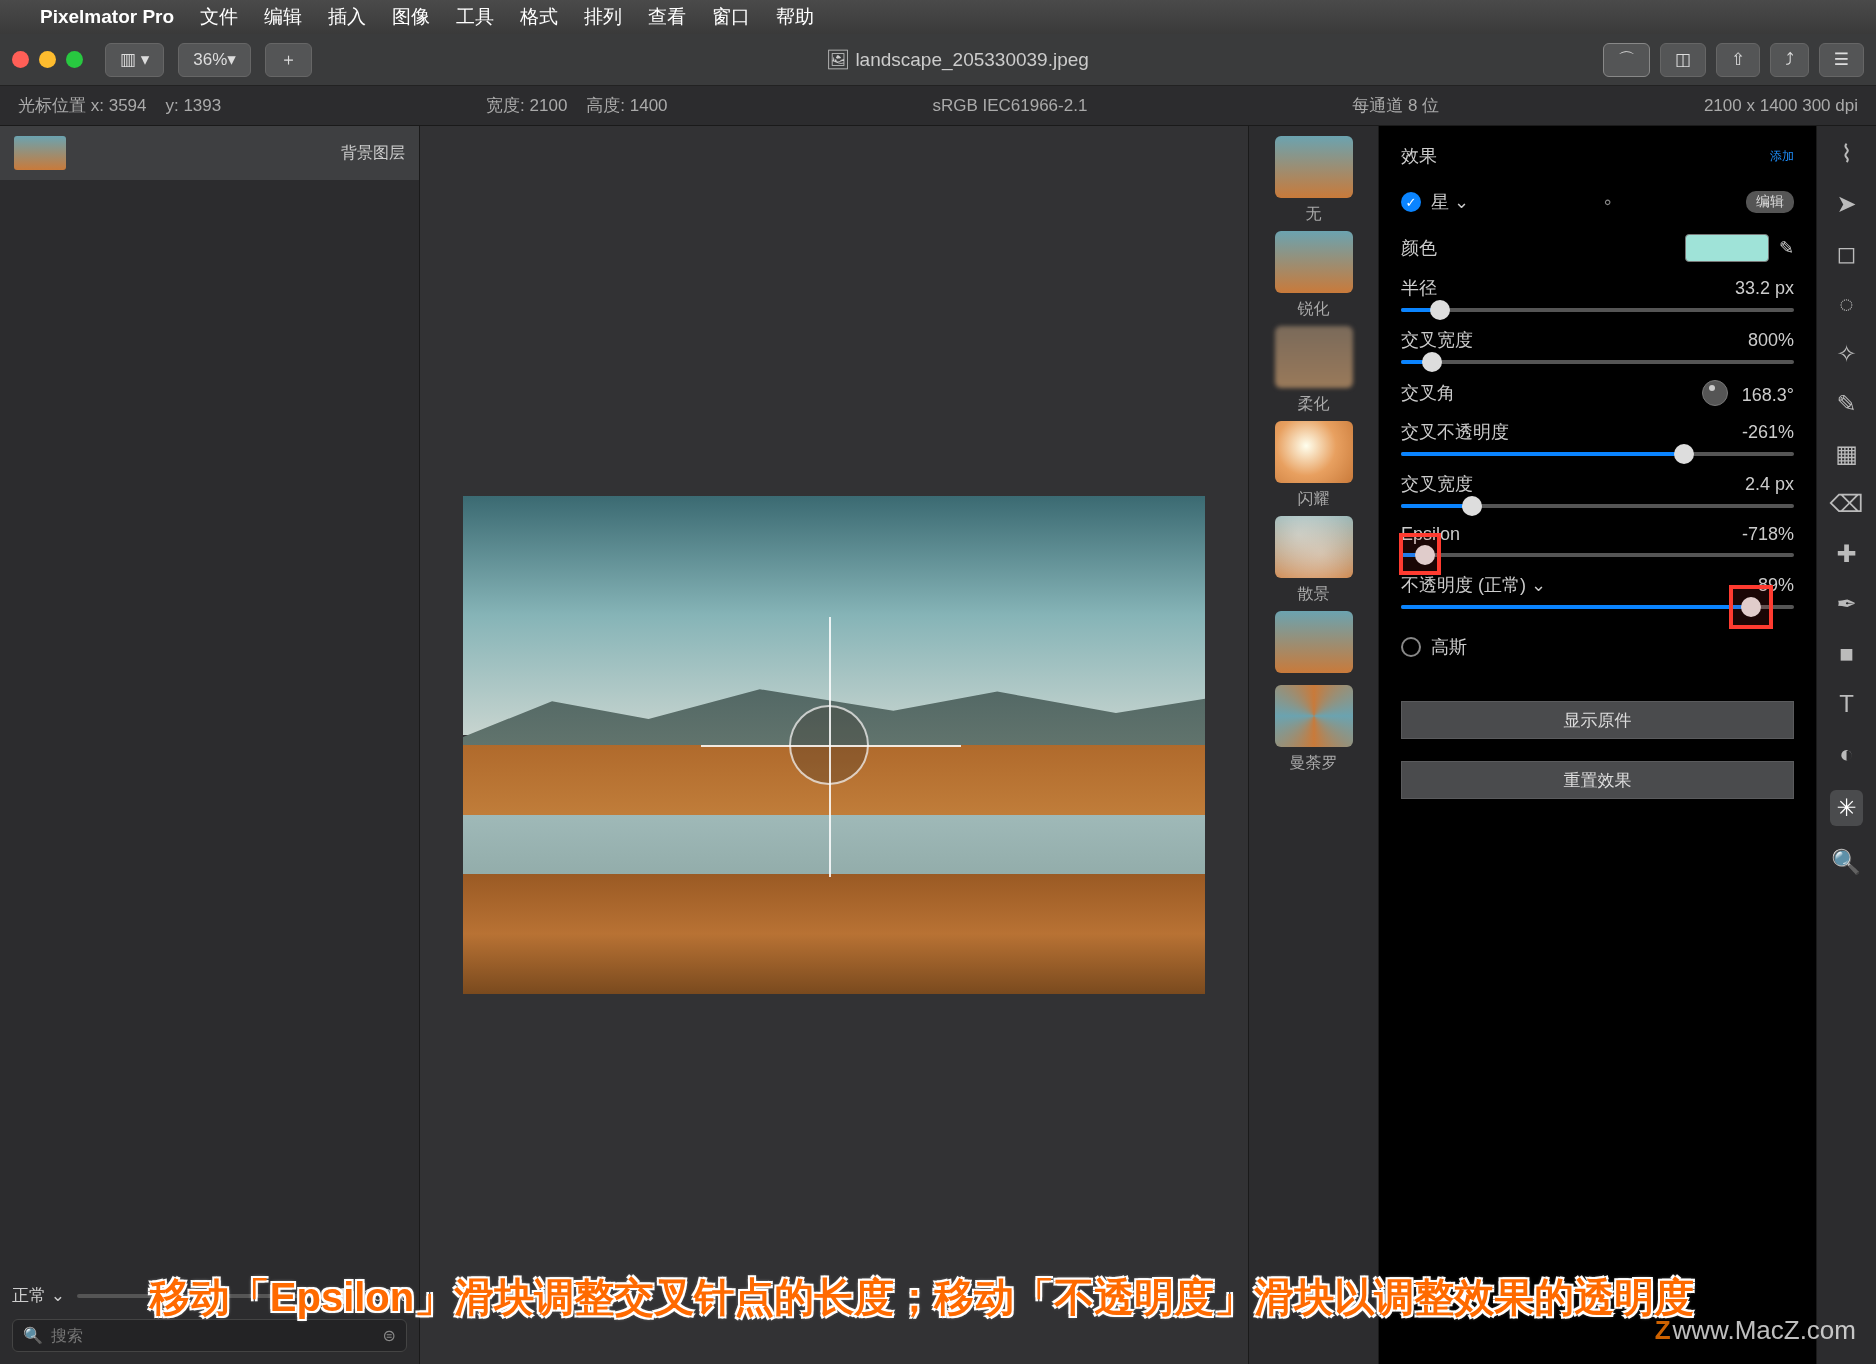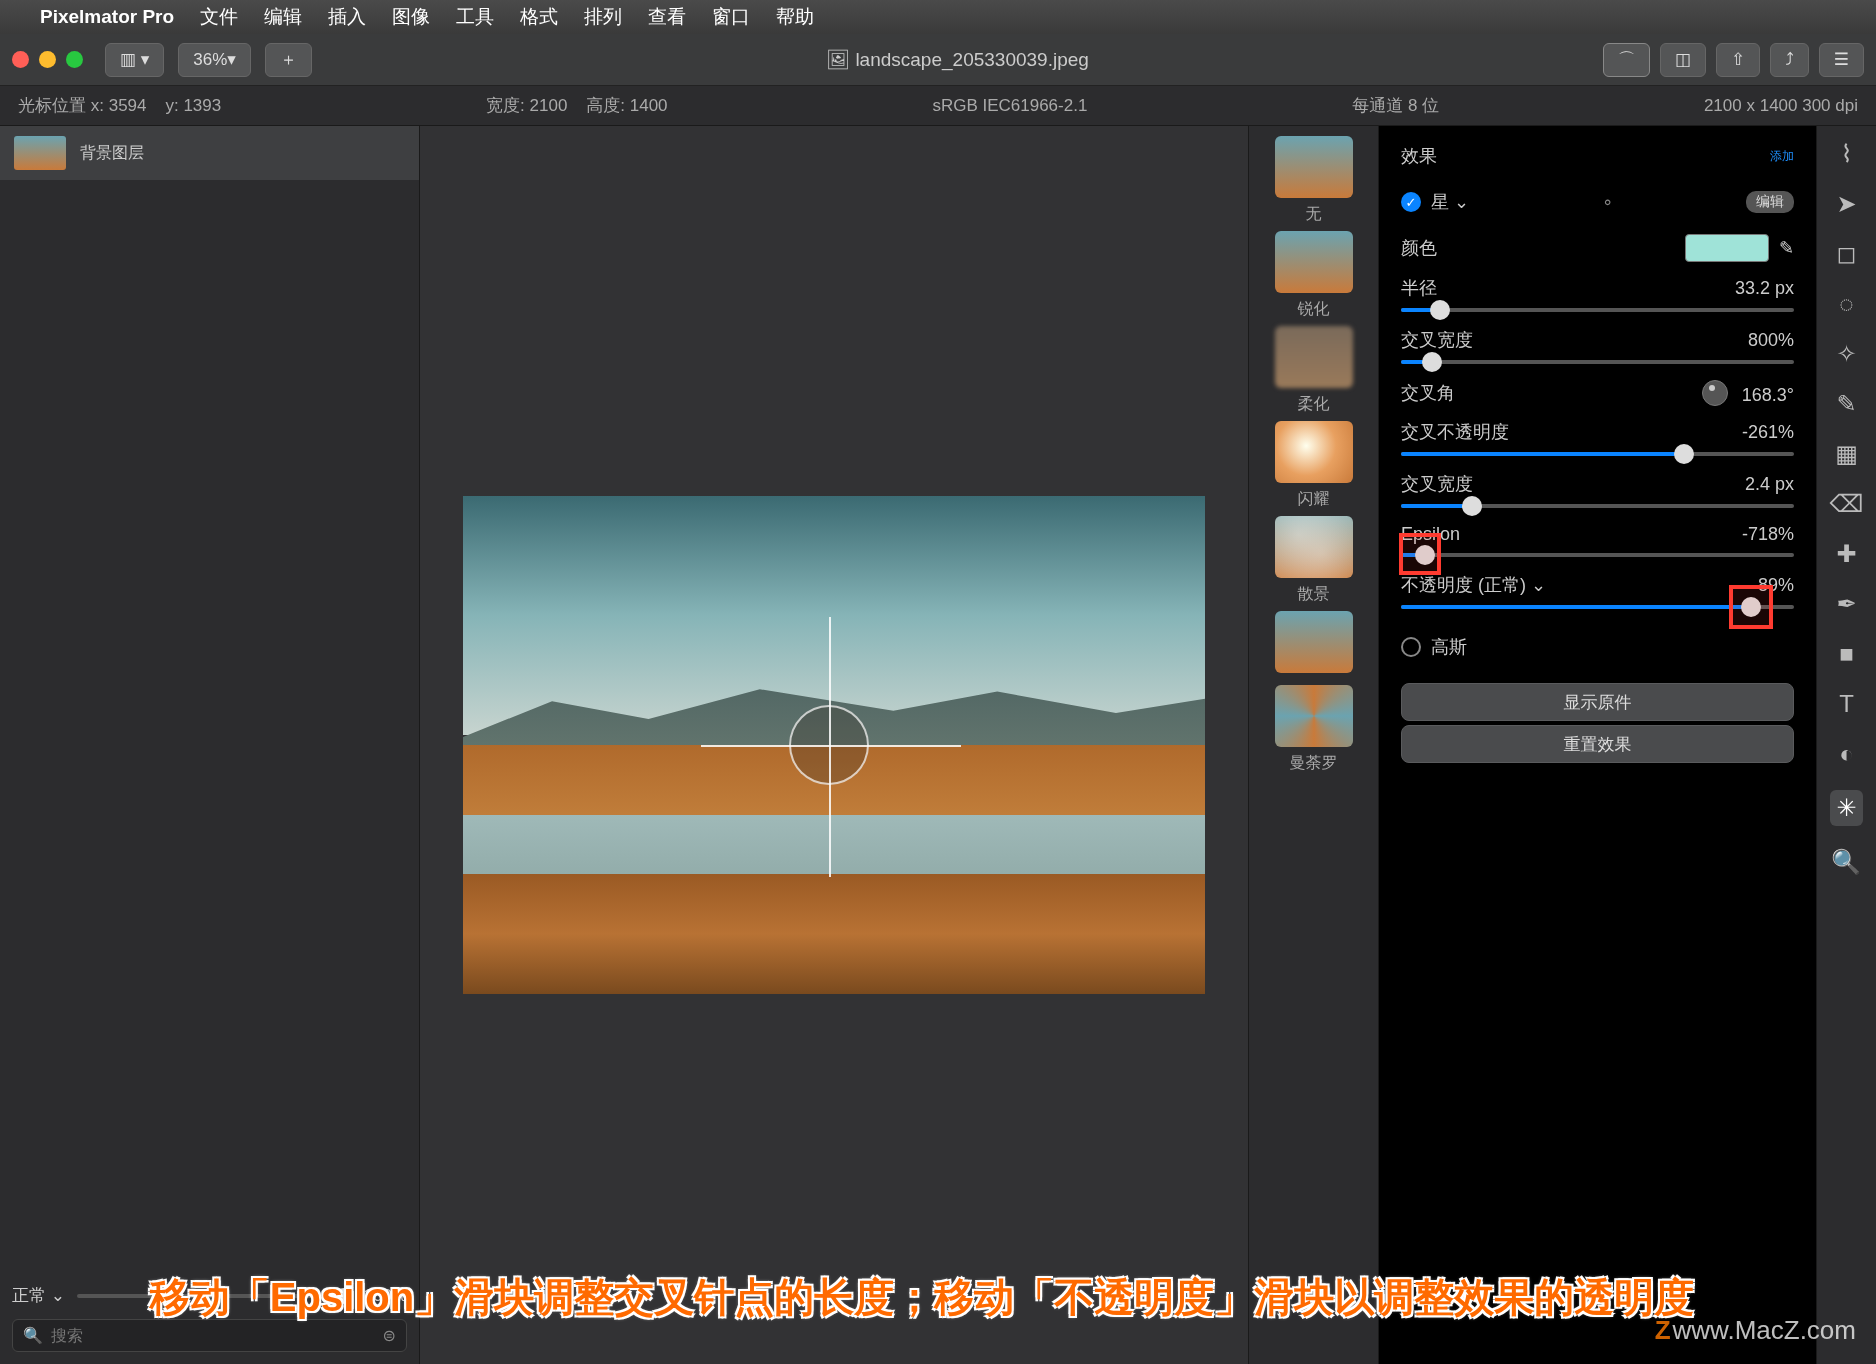--- a/index.html
+++ b/index.html
@@ -16,21 +16,21 @@
 .tb-btn { height:34px; background:#545556; border:1px solid #666; border-radius:6px; display:flex; align-items:center; justify-content:center; color:#ddd; padding:0 14px; font-size:17px;}
 .tb-title { flex:1; text-align:center; color:#ccc; font-size:19px;}
 .tb-right { display:flex; gap:10px;}
 
 .infobar { height:40px; background:#2c2c2e; display:flex; align-items:center; padding:0 18px; font-size:17px; color:#aaa; gap:56px; border-bottom:1px solid #1a1a1a;}
 .infobar .spacer{flex:1}
 
 .main { display:flex; height: calc(100% - 126px); }
 
 .layers { width:420px; background:#2c2c2e; border-right:1px solid #1a1a1a; display:flex; flex-direction:column;}
-.layer-row { display:flex; align-items:center; gap:14px; padding:10px 14px; background:#3e3f41;}
+.layer-row { display:flex; align-items:center; gap:14px; padding:10px 14px; background:#3e3f41;justify-content:space-between;}
 .layer-thumb { width:52px;height:34px; background:linear-gradient(#6ba3b0,#c97a3a); border-radius:3px;}
 .layer-bottom { margin-top:auto; padding:12px;}
 .blend-row { display:flex; align-items:center; gap:12px; font-size:17px; color:#ccc; margin-bottom:12px;}
 .blend-row .track{flex:1;height:4px;background:#555;border-radius:2px;position:relative;}
 .blend-row .knob{position:absolute;right:0;top:-6px;width:16px;height:16px;border-radius:50%;background:#ddd;}
 .search { display:flex; align-items:center; gap:8px; background:#232325; border:1px solid #444; border-radius:6px; padding:6px 10px; color:#888;}
 .search input{flex:1;background:none;border:none;outline:none;color:#5eead4;font-size:16px;}
 
 .canvas { flex:1; background:#323234; display:flex; align-items:center; justify-content:center; position:relative;}
 .photo { width:742px; height:498px; position:relative; overflow:hidden;}
@@ -58,21 +58,21 @@
 .edit-pill{margin-left:auto;background:#555;border-radius:10px;padding:2px 10px;font-size:14px;color:#ddd;}
 .prop{display:flex;align-items:center;justify-content:space-between;margin:14px 0 8px;}
 .swatch{width:84px;height:28px;background:#9fe3d8;border:1px solid #777;border-radius:4px;}
 .eyedrop{margin-left:10px;color:#ccc;}
 .slider{position:relative;height:4px;background:#555;border-radius:2px;margin-bottom:16px;}
 .slider .fill{position:absolute;left:0;top:0;bottom:0;background:#0a84ff;border-radius:2px;}
 .slider .kn{position:absolute;top:-8px;width:20px;height:20px;border-radius:50%;background:#ddd;transform:translateX(-50%);}
 .hl{position:absolute;border:4px solid #ff3b30;background:rgba(255,59,48,.1);}
 .anglek{width:26px;height:26px;border-radius:50%;background:#555;border:1px solid #777;position:relative;}
 .anglek::after{content:"";position:absolute;width:6px;height:6px;border-radius:50%;background:#ccc;top:4px;left:6px;}
-.ins-btn{width:100%;height:38px;background:#4a4b4d;border:1px solid #5a5b5d;border-radius:8px;color:#ddd;font-size:17px;margin-top:4px;}
+.ins-btn{width:100%;height:38px;background:#4a4b4d;border:1px solid #5a5b5d;border-radius:0;color:#ddd;font-size:17px;margin-top:22px;}
 
 .tools { width:60px; background:#2c2c2e; border-left:1px solid #1a1a1a; display:flex; flex-direction:column; align-items:center; padding:14px 0; gap:22px; color:#bbb; font-size:24px;}
 .tools .sel{background:#4a4b4d;border-radius:6px;padding:4px 6px;color:#fff;}
 
 .overlay-text{position:absolute;left:28px;right:60px;bottom:40px;text-align:center;font-size:40px;font-weight:700;color:#ff6a00;text-shadow:0 0 4px #fff,2px 2px 0 #fff,-2px -2px 0 #fff,2px -2px 0 #fff,-2px 2px 0 #fff;line-height:1.35;z-index:50;}
 .watermark{position:absolute;right:20px;bottom:18px;font-size:26px;color:#eee;opacity:.8;z-index:51;}
 .watermark .z{color:#ff7a00;font-weight:700;margin-right:2px;}
 </style>
 </head>
 <body>

